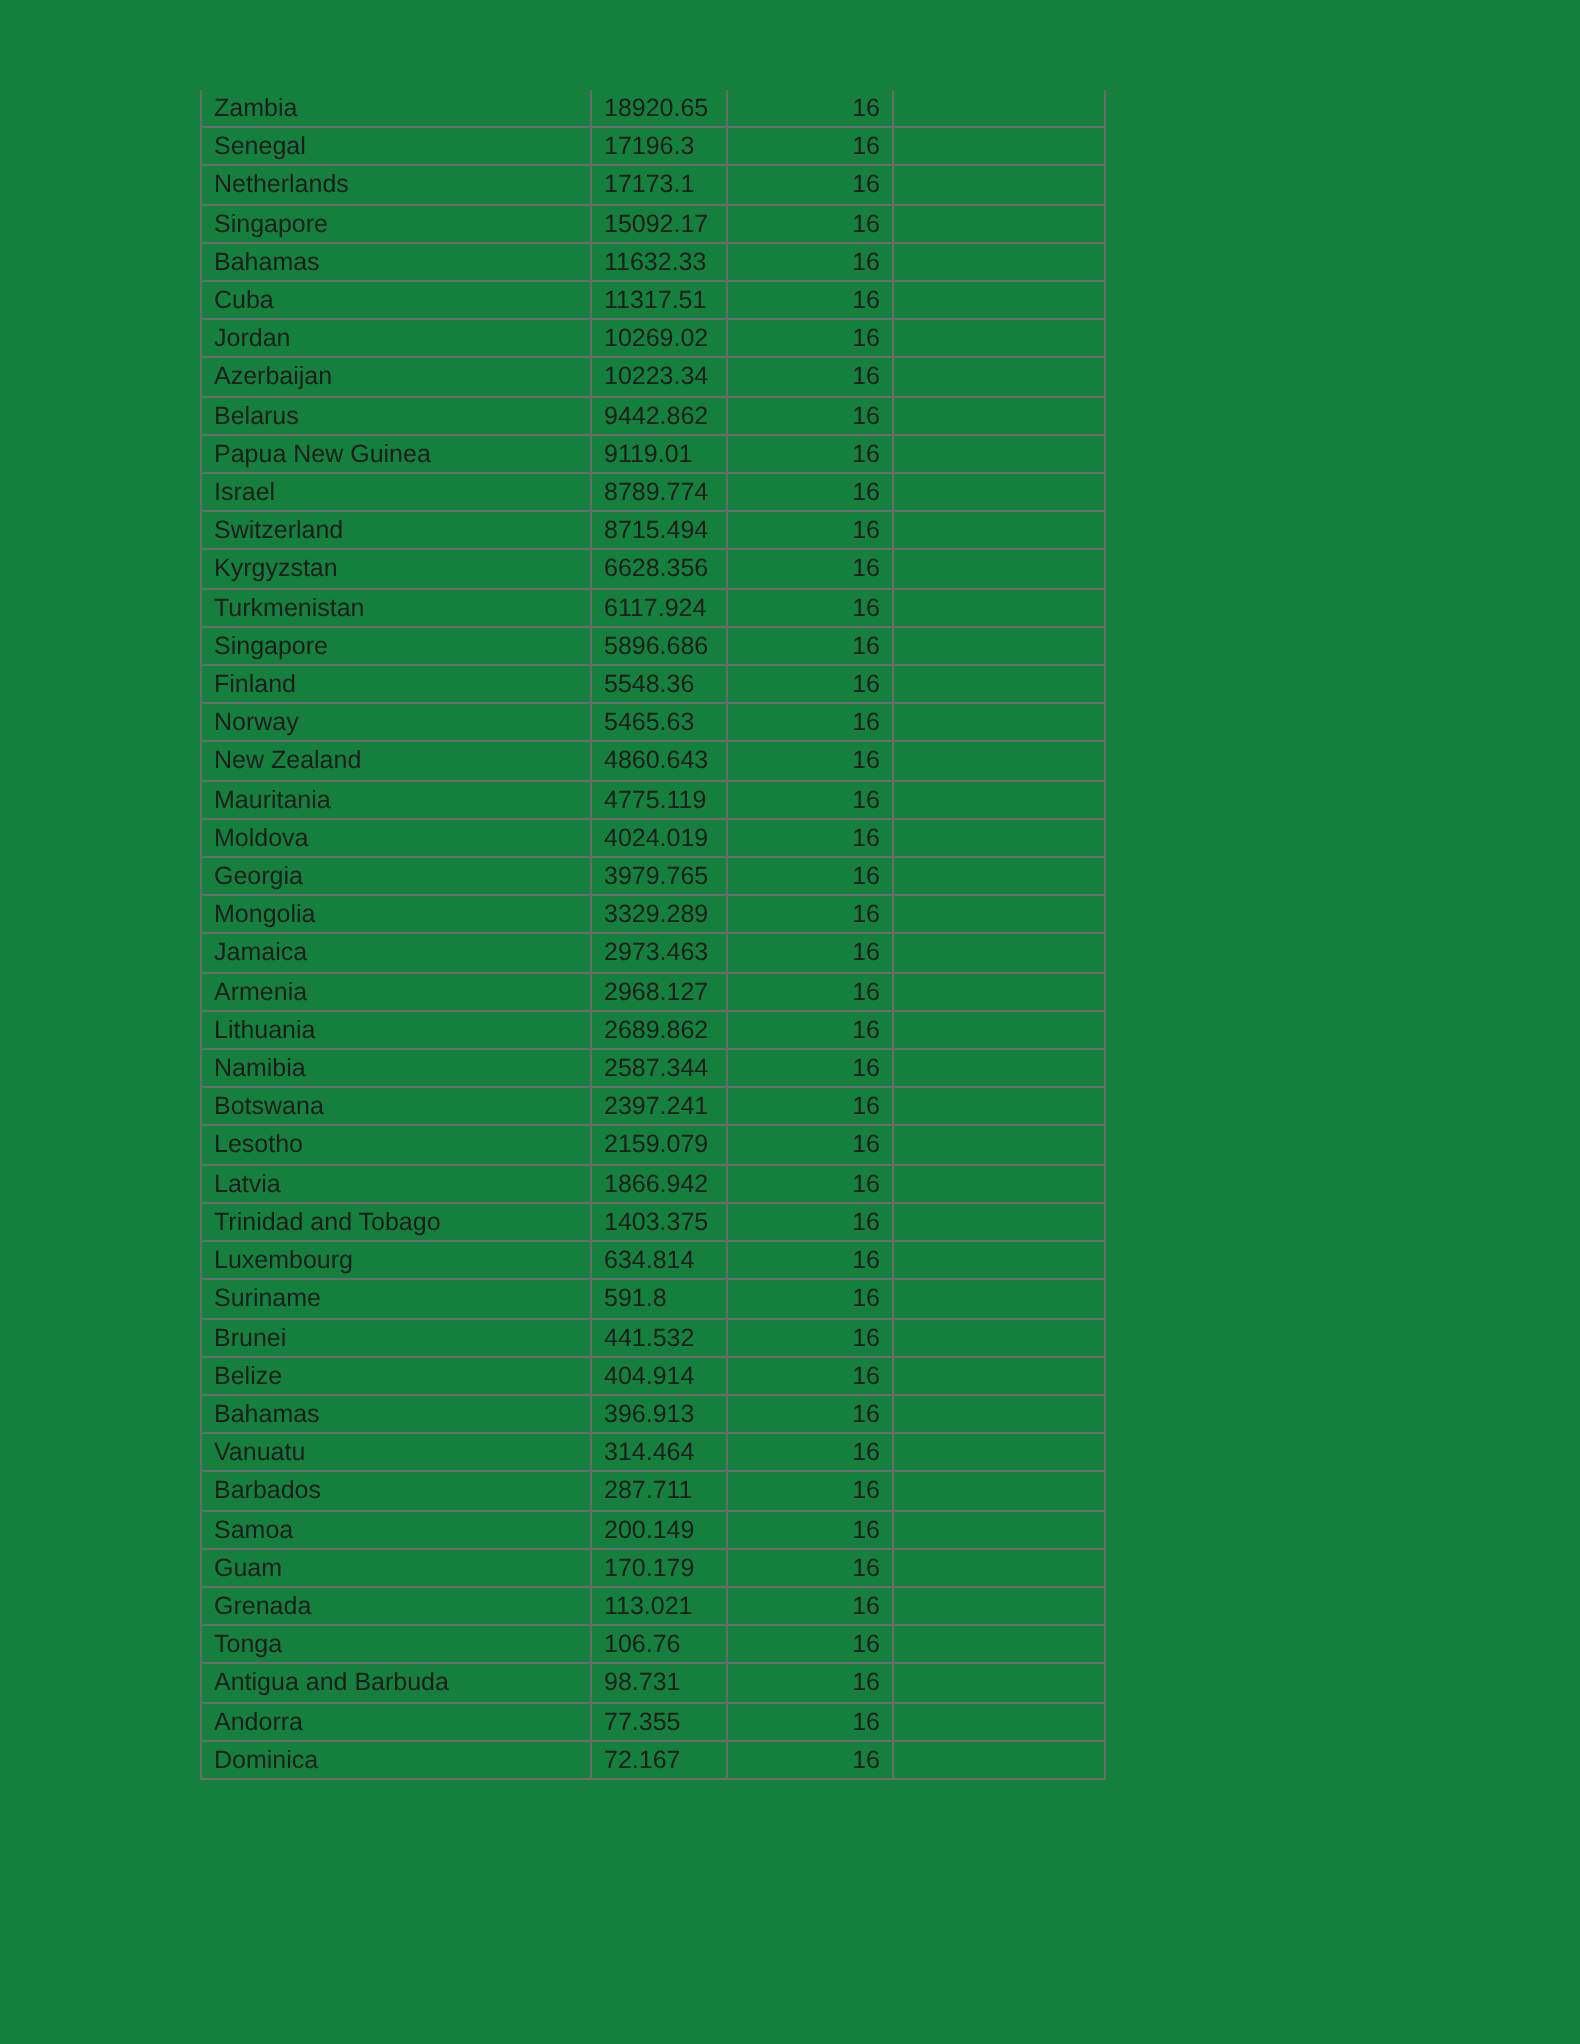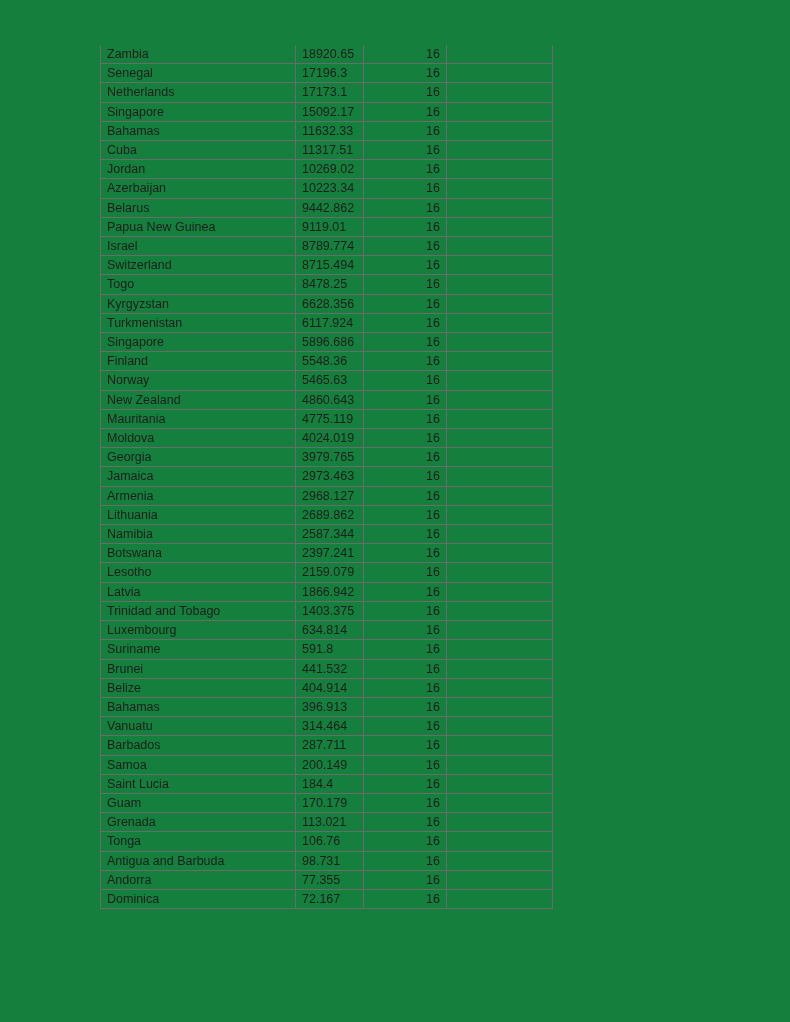--- a/index.html
+++ b/index.html
@@ -128,26 +128,20 @@
           <td class="count-cell">16</td>
           <td class="empty-cell"></td>
         </tr>
         <tr>
           <td class="country-cell">Switzerland</td>
           <td class="value-cell">8715.494</td>
           <td class="count-cell">16</td>
           <td class="empty-cell"></td>
         </tr>
         <tr>
-          <td class="country-cell">Togo</td>
-          <td class="value-cell">8478.25</td>
-          <td class="count-cell">16</td>
-          <td class="empty-cell"></td>
-        </tr>
-        <tr>
           <td class="country-cell">Kyrgyzstan</td>
           <td class="value-cell">6628.356</td>
           <td class="count-cell">16</td>
           <td class="empty-cell"></td>
         </tr>
         <tr>
           <td class="country-cell">Turkmenistan</td>
           <td class="value-cell">6117.924</td>
           <td class="count-cell">16</td>
           <td class="empty-cell"></td>
@@ -188,20 +182,26 @@
           <td class="count-cell">16</td>
           <td class="empty-cell"></td>
         </tr>
         <tr>
           <td class="country-cell">Georgia</td>
           <td class="value-cell">3979.765</td>
           <td class="count-cell">16</td>
           <td class="empty-cell"></td>
         </tr>
         <tr>
+          <td class="country-cell">Mongolia</td>
+          <td class="value-cell">3329.289</td>
+          <td class="count-cell">16</td>
+          <td class="empty-cell"></td>
+        </tr>
+        <tr>
           <td class="country-cell">Jamaica</td>
           <td class="value-cell">2973.463</td>
           <td class="count-cell">16</td>
           <td class="empty-cell"></td>
         </tr>
         <tr>
           <td class="country-cell">Armenia</td>
           <td class="value-cell">2968.127</td>
           <td class="count-cell">16</td>
           <td class="empty-cell"></td>
@@ -280,26 +280,20 @@
         </tr>
         <tr>
           <td class="country-cell">Barbados</td>
           <td class="value-cell">287.711</td>
           <td class="count-cell">16</td>
           <td class="empty-cell"></td>
         </tr>
         <tr>
           <td class="country-cell">Samoa</td>
           <td class="value-cell">200.149</td>
-          <td class="count-cell">16</td>
-          <td class="empty-cell"></td>
-        </tr>
-        <tr>
-          <td class="country-cell">Saint Lucia</td>
-          <td class="value-cell">184.4</td>
           <td class="count-cell">16</td>
           <td class="empty-cell"></td>
         </tr>
         <tr>
           <td class="country-cell">Guam</td>
           <td class="value-cell">170.179</td>
           <td class="count-cell">16</td>
           <td class="empty-cell"></td>
         </tr>
         <tr>

